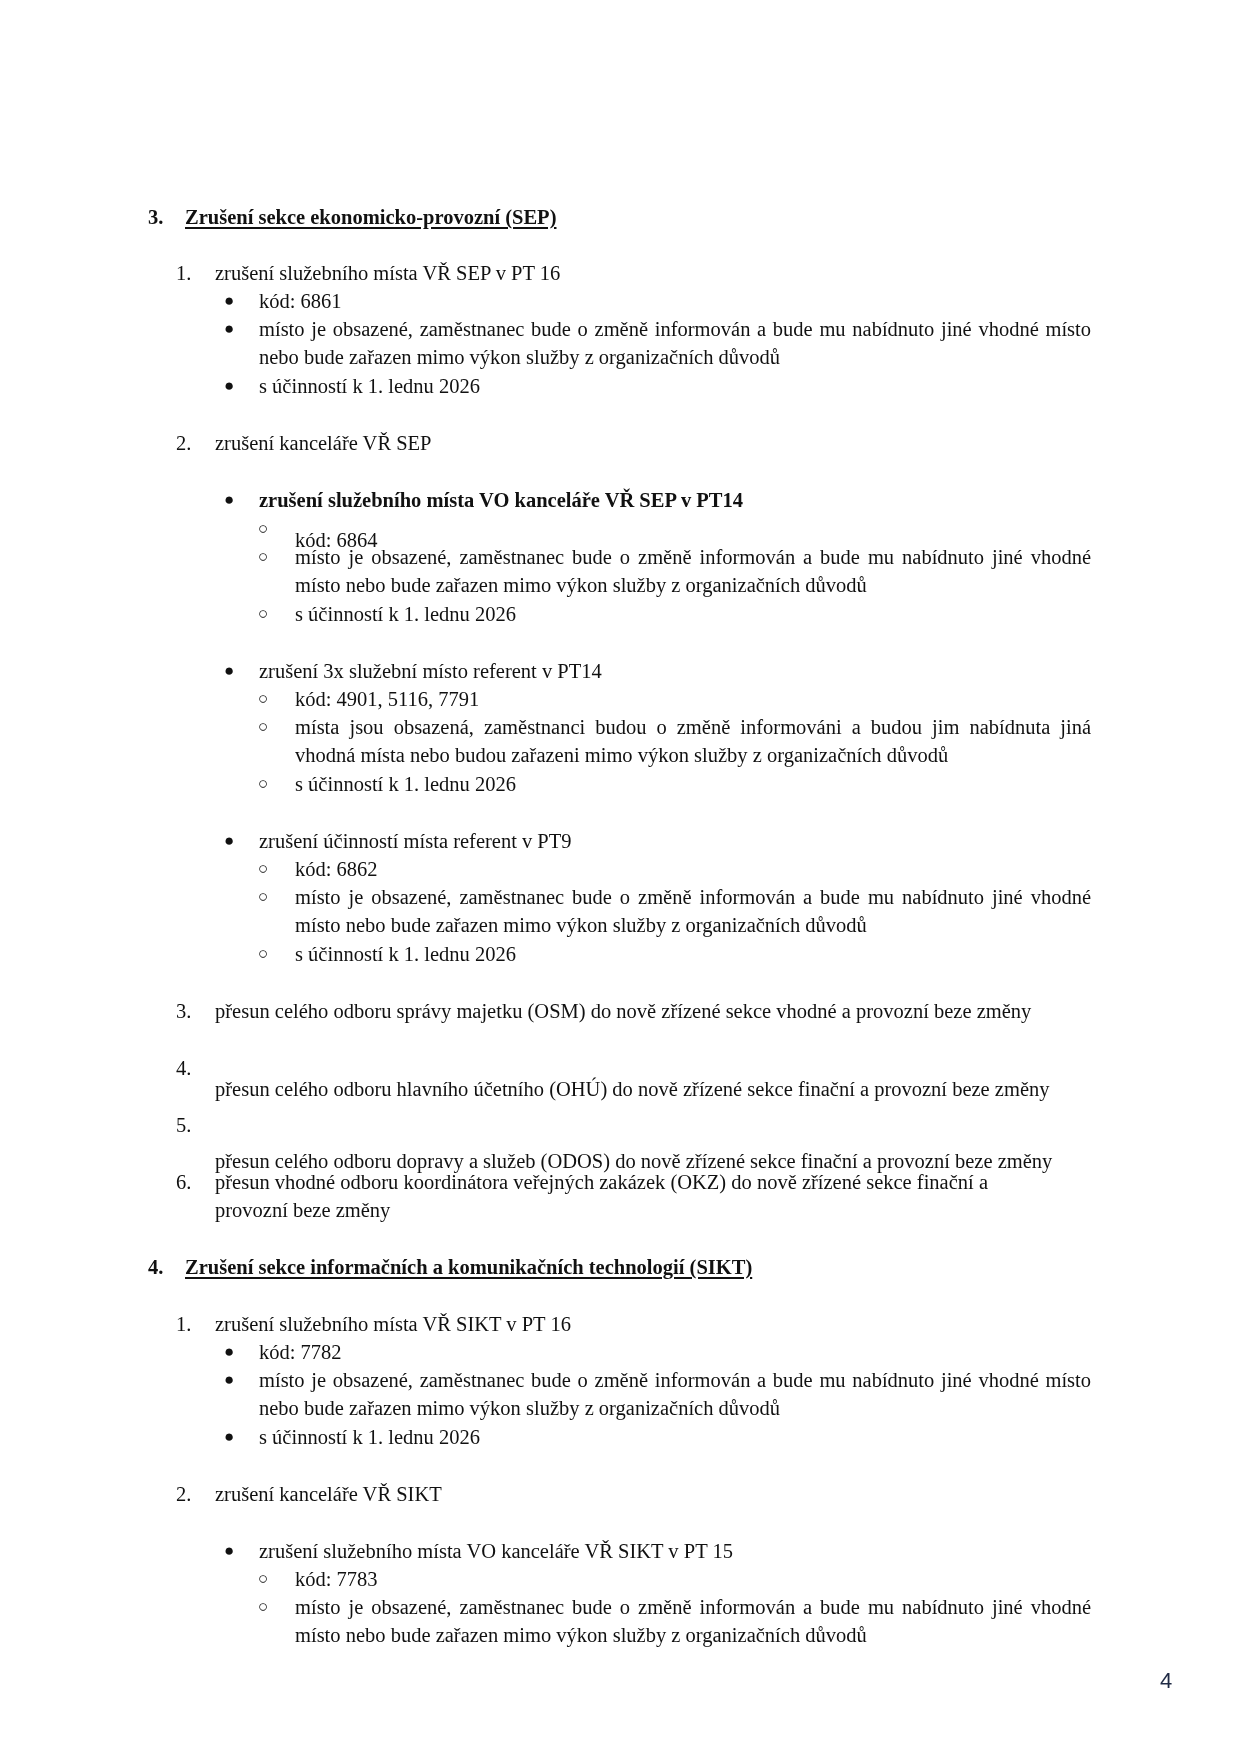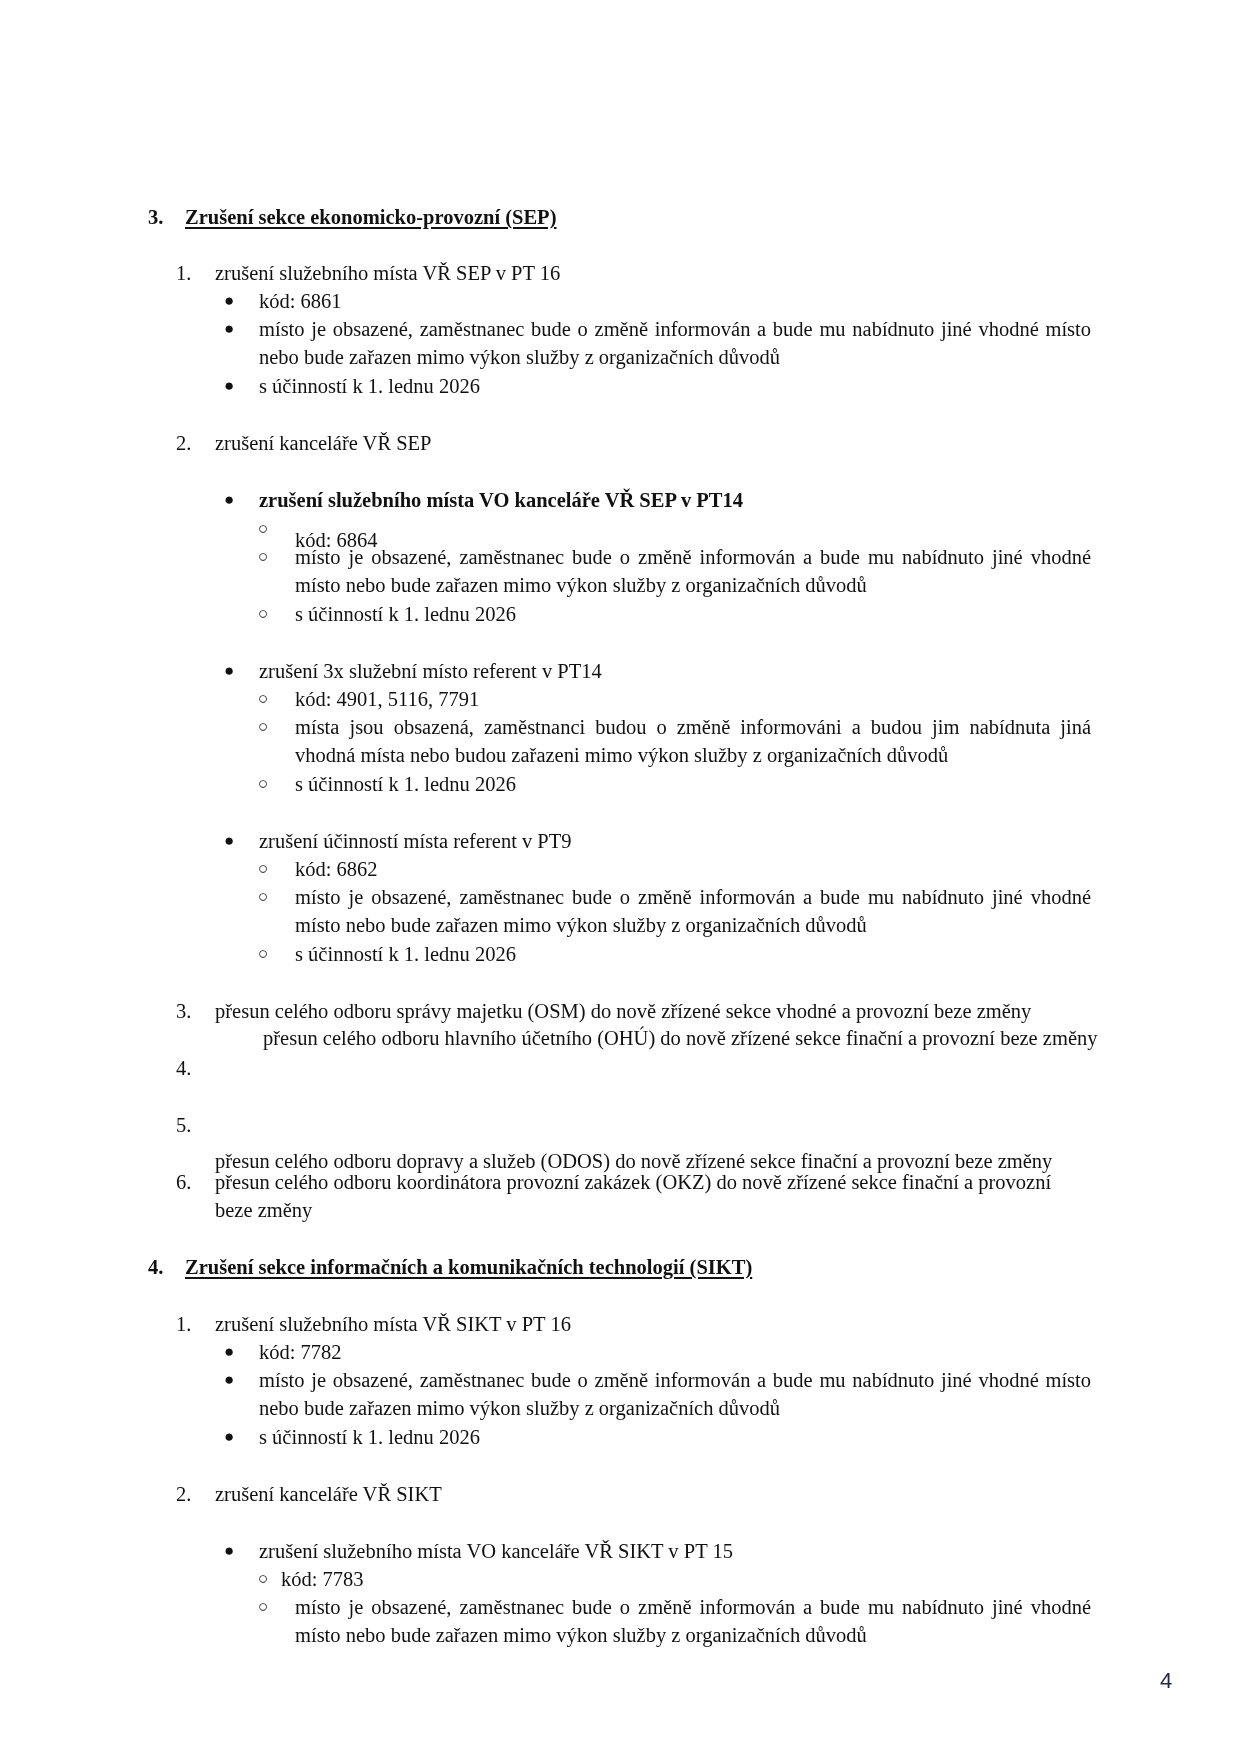--- a/index.html
+++ b/index.html
@@ -71,43 +71,43 @@
   <span class="abs circle" style="left:258px; top:855px;">○</span>
   <span class="abs txt" style="left:295px; top:855px;">kód: 6862</span>
   <span class="abs circle" style="left:258px; top:883px;">○</span>
   <div class="abs txt justify" style="left:295px; top:883px; width:796px;">místo je obsazené, zaměstnanec bude o změně informován a bude mu nabídnuto jiné vhodné místo nebo bude zařazen mimo výkon služby z organizačních důvodů</div>
   <span class="abs circle" style="left:258px; top:940px;">○</span>
   <span class="abs txt" style="left:295px; top:940px;">s účinností k 1. lednu 2026</span>
 
   <span class="abs marker" style="left:176px; top:997px;">3.</span>
   <div class="abs txt justify" style="left:215px; top:997px; width:876px;">přesun celého odboru správy majetku (OSM) do nově zřízené sekce vhodné a provozní beze změny</div>
   <span class="abs marker" style="left:176px; top:1054px;">4.</span>
-  <div class="abs txt justify" style="left:215px; top:1024px; width:876px;margin-left:48px;">přesun celého odboru hlavního účetního (OHÚ) do nově zřízené sekce finační a provozní beze změny</div>
+  <div class="abs txt justify" style="left:215px; top:1075px; width:876px;">přesun celého odboru hlavního účetního (OHÚ) do nově zřízené sekce finační a provozní beze změny</div>
   <span class="abs marker" style="left:176px; top:1111px;">5.</span>
   <div class="abs txt justify" style="left:215px; top:1111px; width:876px;margin-top:36px;">přesun celého odboru dopravy a služeb (ODOS) do nově zřízené sekce finační a provozní beze změny</div>
   <span class="abs marker" style="left:176px; top:1168px;">6.</span>
-  <div class="abs txt" style="left:215px; top:1168px; width:850px; white-space:normal;">přesun celého odboru koordinátora provozní zakázek (OKZ) do nově zřízené sekce finační a provozní beze změny</div>
+  <div class="abs txt" style="left:215px; top:1168px; width:850px; white-space:normal;">přesun vhodné odboru koordinátora veřejných zakázek (OKZ) do nově zřízené sekce finační a provozní beze změny</div>
 
   <div class="abs heading" style="left:148px; top:1253px; width:900px; height:28px;">
     <span class="num">4.</span>
     <span class="title">Zrušení sekce informačních a komunikačních technologií (SIKT)</span>
   </div>
 
   <span class="abs marker" style="left:176px; top:1310px;">1.</span>
   <span class="abs txt" style="left:215px; top:1310px;">zrušení služebního místa VŘ SIKT v PT 16</span>
   <span class="abs bullet" style="left:224px; top:1338px;">●</span>
   <span class="abs txt" style="left:259px; top:1338px;">kód: 7782</span>
   <span class="abs bullet" style="left:224px; top:1366px;">●</span>
   <div class="abs txt justify" style="left:259px; top:1366px; width:832px;">místo je obsazené, zaměstnanec bude o změně informován a bude mu nabídnuto jiné vhodné místo nebo bude zařazen mimo výkon služby z organizačních důvodů</div>
   <span class="abs bullet" style="left:224px; top:1423px;">●</span>
   <span class="abs txt" style="left:259px; top:1423px;">s účinností k 1. lednu 2026</span>
 
   <span class="abs marker" style="left:176px; top:1480px;">2.</span>
   <span class="abs txt" style="left:215px; top:1480px;">zrušení kanceláře VŘ SIKT</span>
   <span class="abs bullet" style="left:224px; top:1537px;">●</span>
   <span class="abs txt" style="left:259px; top:1537px;">zrušení služebního místa VO kanceláře VŘ SIKT v PT 15</span>
   <span class="abs circle" style="left:258px; top:1565px;">○</span>
-  <span class="abs txt" style="left:281px; top:1565px;">kód: 7783</span>
+  <span class="abs txt" style="left:295px; top:1565px;">kód: 7783</span>
   <span class="abs circle" style="left:258px; top:1593px;">○</span>
   <div class="abs txt justify" style="left:295px; top:1593px; width:796px;">místo je obsazené, zaměstnanec bude o změně informován a bude mu nabídnuto jiné vhodné místo nebo bude zařazen mimo výkon služby z organizačních důvodů</div>
 
   <span class="pagenum">4</span>
 </div>
 
 </body></html>

